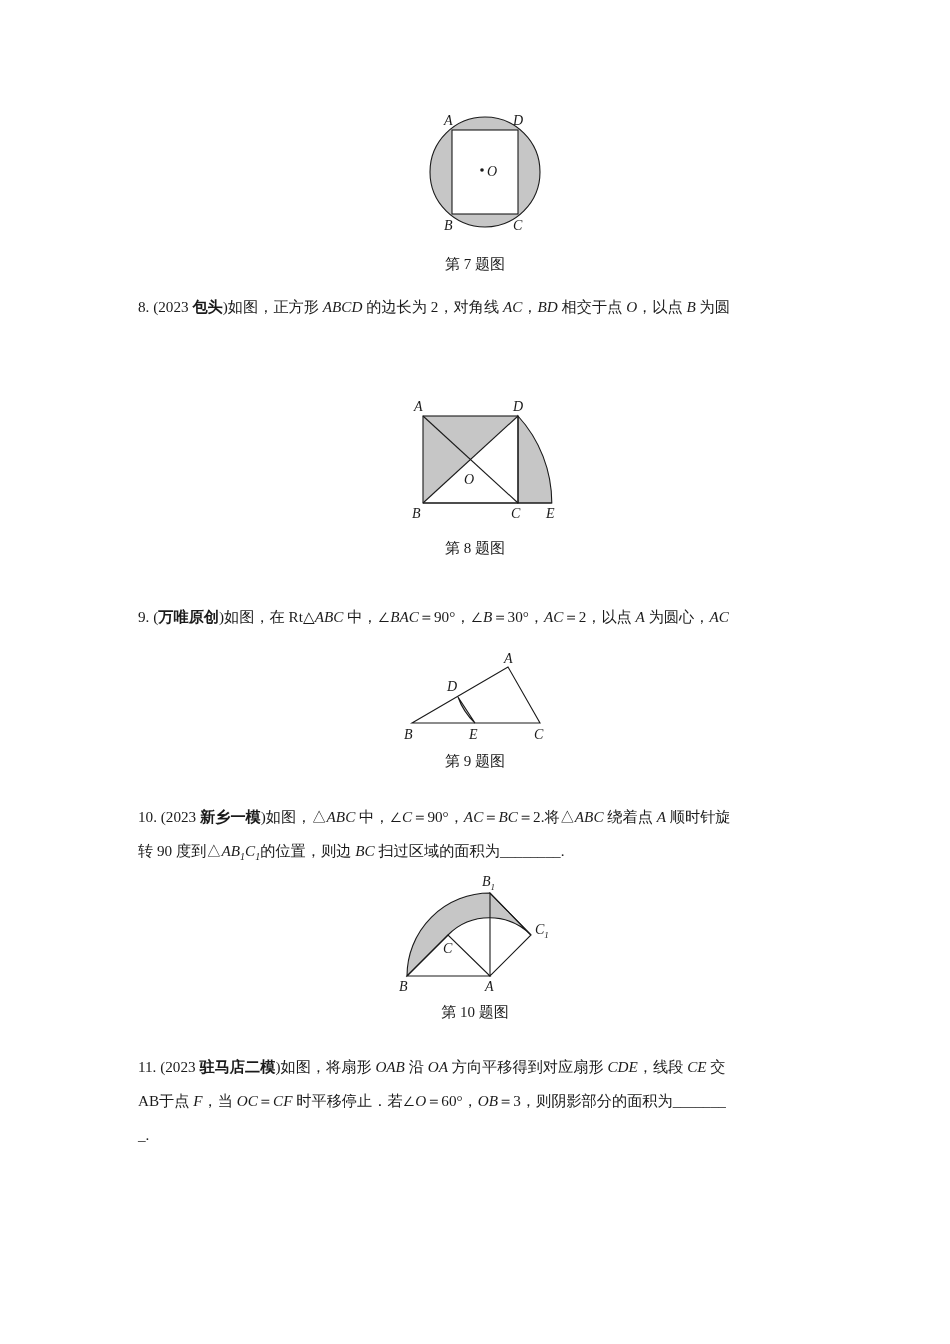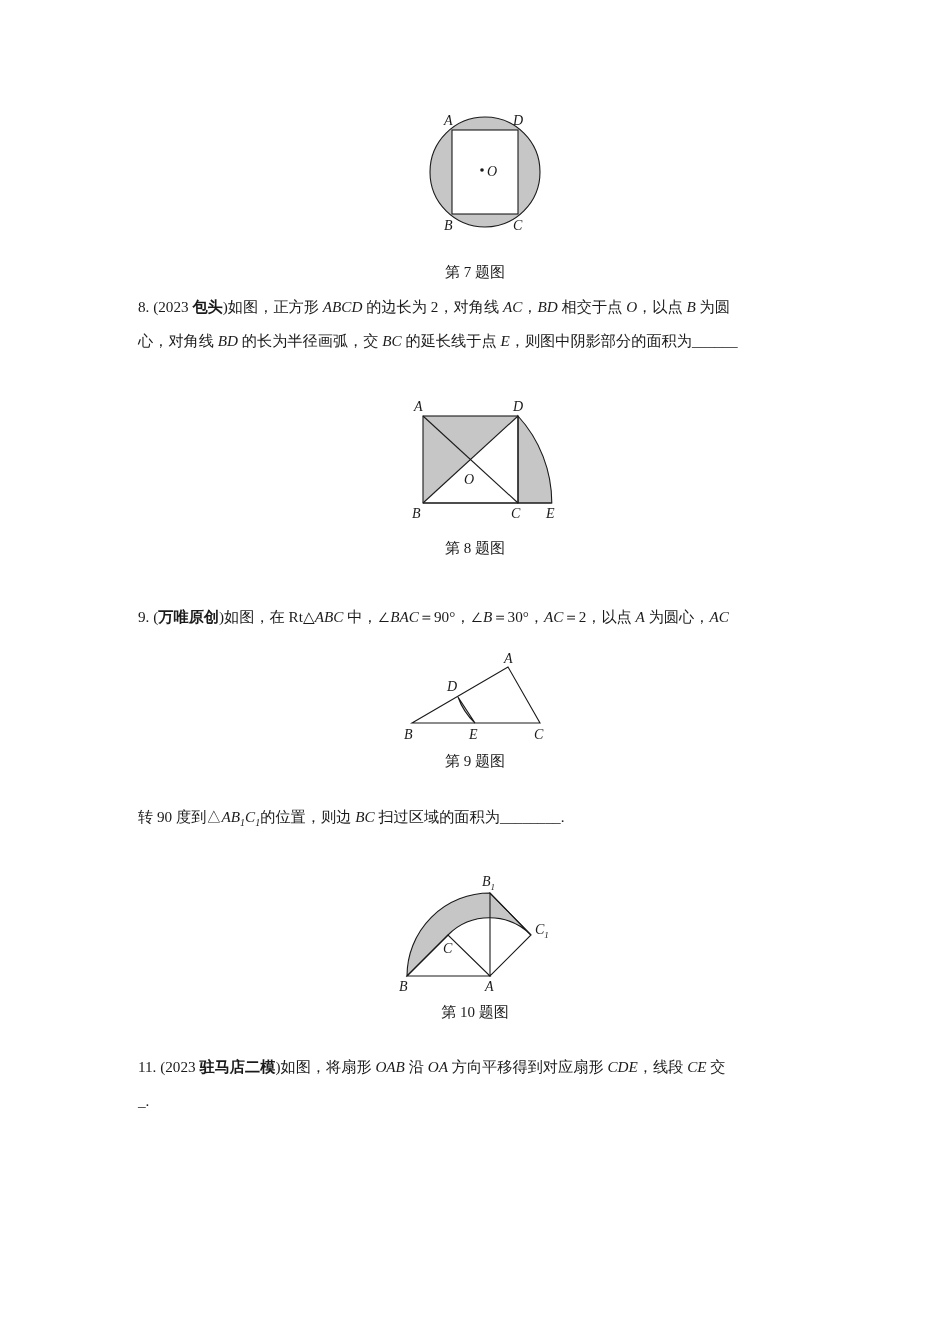--- a/index.html
+++ b/index.html
@@ -68,25 +68,24 @@
       <rect x="52" y="18" width="66" height="84" fill="#ffffff" stroke="#1a1a1a" stroke-width="1.1"></rect>
 
       <circle cx="82" cy="58" r="1.8" fill="#1a1a1a"></circle>
       <text class="lbl" x="44" y="13">A</text>
       <text class="lbl" x="113" y="13">D</text>
       <text class="lbl" x="87" y="64">O</text>
       <text class="lbl" x="44" y="118">B</text>
       <text class="lbl" x="113" y="118">C</text>
     </svg>
   </div>
-  <div class="caption" style="top:263px;">第 7 题图</div>
+  <div class="caption" style="top:255px;">第 7 题图</div>
 
   <div class="qtext" style="left:138px; top:290px; width:676px;">
     <div>8. (2023&nbsp;<span class="b">包头</span>)如图，正方形&nbsp;<span class="it">ABCD</span>&nbsp;的边长为 2，对角线&nbsp;<span class="it">AC</span>，<span class="it">BD</span>&nbsp;相交于点&nbsp;<span class="it">O</span>，以点&nbsp;<span class="it">B</span>&nbsp;为圆</div>
-    <div>心，对角线&nbsp;<span class="it">BD</span>&nbsp;的长为半径画弧，交&nbsp;<span class="it">BC</span>&nbsp;的延长线于点&nbsp;<span class="it">E</span>，则图中阴影部分的面积为______</div>
   </div>
 
   <div class="figwrap" style="left:398px; top:398px;">
     <svg width="180" height="125" viewBox="0 0 180 125">
 
       <path d="M 120 18 A 128.8 128.8 0 0 1 153.8 105 L 120 105 Z" fill="#c6c6c6" stroke="#1a1a1a" stroke-width="1.1"></path>
 
       <path d="M 25 18 L 120 18 L 25 105 Z" fill="#c6c6c6" stroke="none"></path>
 
       <rect x="25" y="18" width="95" height="87" fill="none" stroke="#1a1a1a" stroke-width="1.1"></rect>
@@ -117,20 +116,21 @@
       <text class="lbl" x="104" y="8">A</text>
       <text class="lbl" x="47" y="36">D</text>
       <text class="lbl" x="4" y="84">B</text>
       <text class="lbl" x="69" y="84">E</text>
       <text class="lbl" x="134" y="84">C</text>
     </svg>
   </div>
   <div class="caption" style="top:752px;">第 9 题图</div>
 
   <div class="qtext" style="left:138px; top:800px; width:676px;">
+    <div>10. (2023&nbsp;<span class="b">新乡一模</span>)如图，△<span class="it">ABC</span>&nbsp;中，∠<span class="it">C</span>＝90°，<span class="it">AC</span>＝<span class="it">BC</span>＝2.将△<span class="it">ABC</span>&nbsp;绕着点&nbsp;<span class="it">A</span>&nbsp;顺时针旋</div>
     <div>转 90 度到△<span class="it">AB</span><sub style="font-style:italic;font-size:10px;">1</sub><span class="it">C</span><sub style="font-style:italic;font-size:10px;">1</sub>的位置，则边&nbsp;<span class="it">BC</span>&nbsp;扫过区域的面积为________.</div>
   </div>
 
   <div class="figwrap" style="left:385px; top:858px;">
     <svg width="200" height="130" viewBox="0 0 200 130">
 
       <path d="M 22 118 A 83 83 0 0 1 105 35 L 146 77 A 58.7 58.7 0 0 0 63 77 Z" fill="#c6c6c6" stroke="#1a1a1a" stroke-width="1.1"></path>
 
       <path d="M 22 118 L 105 118 L 63 77 Z" fill="none" stroke="#1a1a1a" stroke-width="1.1"></path>
       <path d="M 105 35 L 105 118 L 146 77 Z" fill="none" stroke="#1a1a1a" stroke-width="1.1"></path>
@@ -138,16 +138,17 @@
       <text class="lbl" x="150" y="76">C<tspan class="lblsub" dy="4">1</tspan></text>
       <text class="lbl" x="58" y="95">C</text>
       <text class="lbl" x="14" y="133">B</text>
       <text class="lbl" x="100" y="133">A</text>
     </svg>
   </div>
   <div class="caption" style="top:1003px;">第 10 题图</div>
 
   <div class="qtext" style="left:138px; top:1050px; width:676px;">
     <div>11. (2023&nbsp;<span class="b">驻马店二模</span>)如图，将扇形&nbsp;<span class="it">OAB</span>&nbsp;沿&nbsp;<span class="it">OA</span>&nbsp;方向平移得到对应扇形&nbsp;<span class="it">CDE</span>，线段&nbsp;<span class="it">CE</span>&nbsp;交</div>
+    <div>AB于点&nbsp;<span class="it">F</span>，当&nbsp;<span class="it">OC</span>＝<span class="it">CF</span>&nbsp;时平移停止．若∠<span class="it">O</span>＝60°，<span class="it">OB</span>＝3，则阴影部分的面积为_______</div>
     <div>_.</div>
   </div>
 
 </div>
 
 </body></html>

